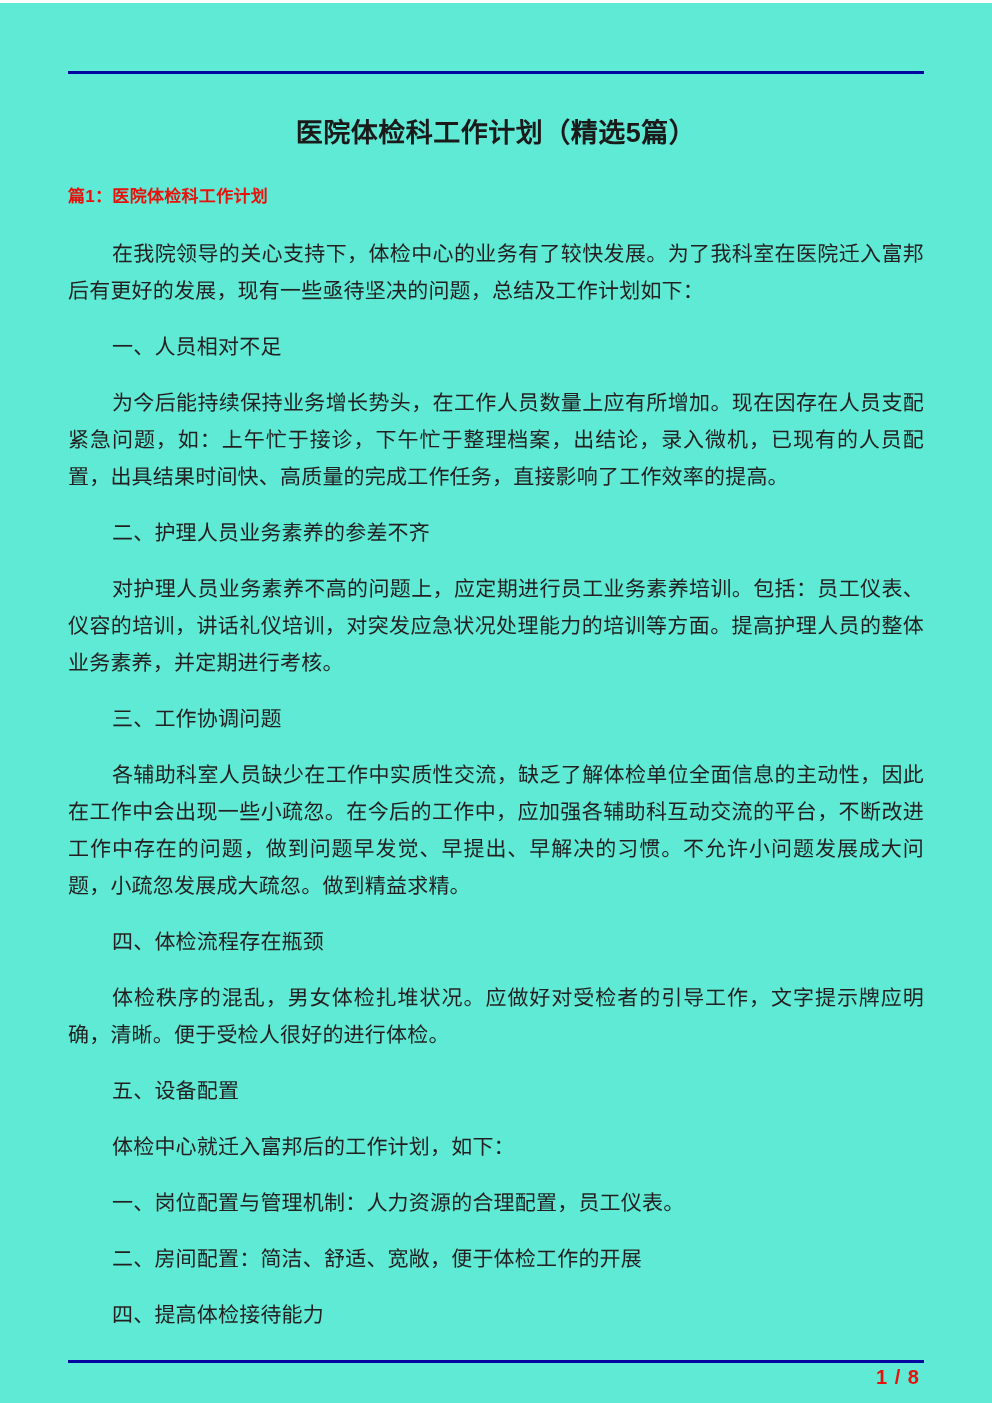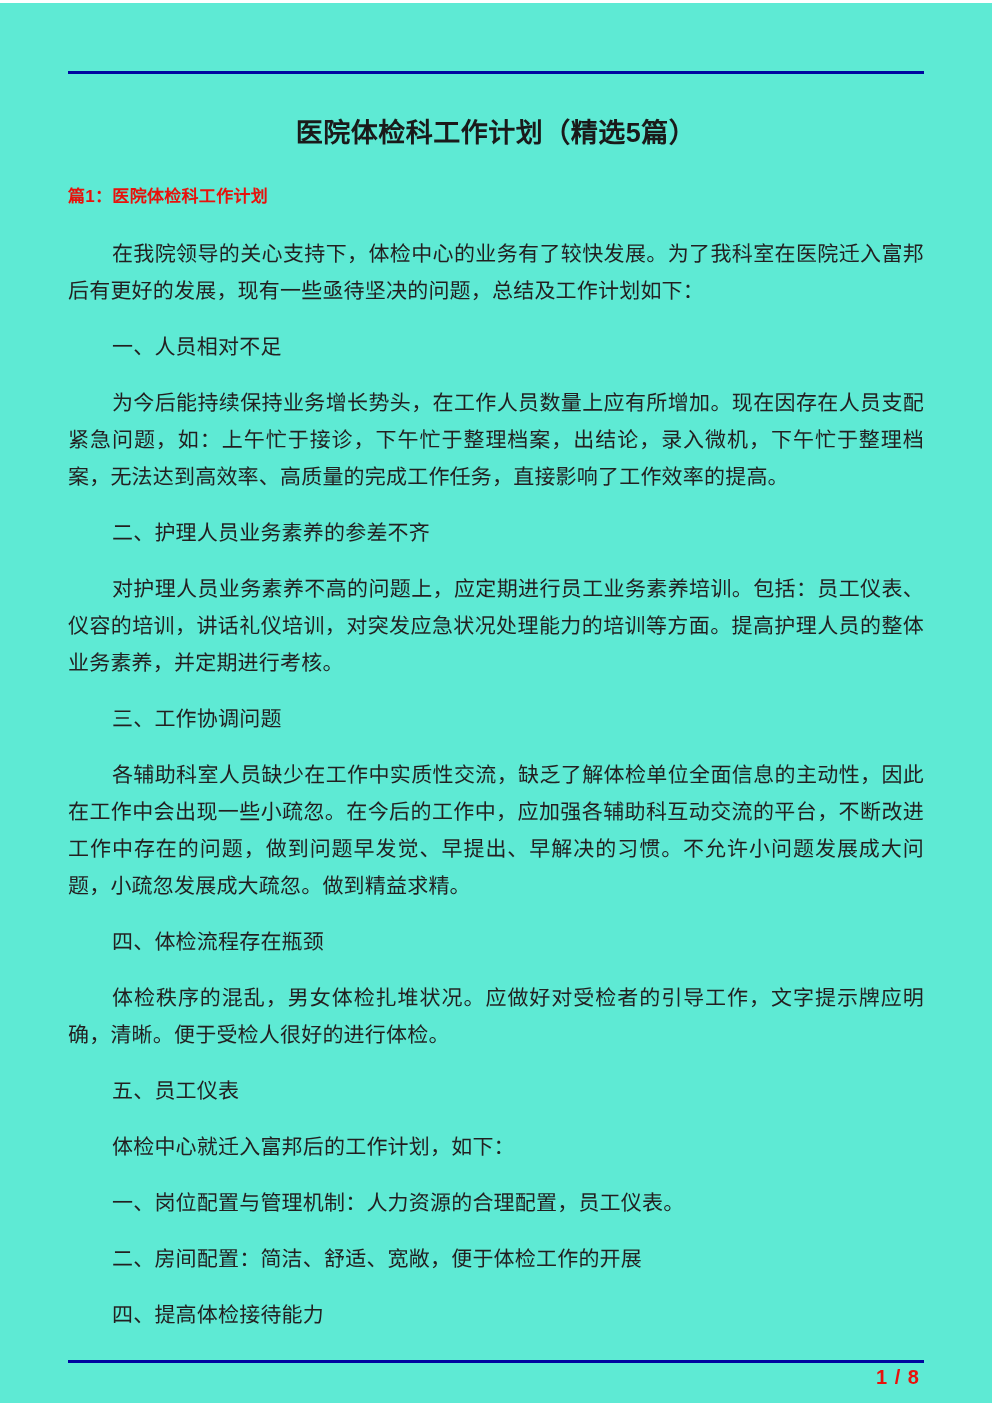--- a/index.html
+++ b/index.html
@@ -100,28 +100,28 @@
   <div class="rule rule-top"></div>
 
   <div class="content">
     <h1 class="doc-title">医院体检科工作计划（精选5篇）</h1>
 
     <h2 class="section-heading">篇1：医院体检科工作计划</h2>
 
     <div id="body-blocks">
         <p class="para">在我院领导的关心支持下，体检中心的业务有了较快发展。为了我科室在医院迁入富邦后有更好的发展，现有一些亟待坚决的问题，总结及工作计划如下：</p>
         <p class="subhead">一、人员相对不足</p>
-        <p class="para">为今后能持续保持业务增长势头，在工作人员数量上应有所增加。现在因存在人员支配紧急问题，如：上午忙于接诊，下午忙于整理档案，出结论，录入微机，下午忙于整理档案，无法达到高效率、高质量的完成工作任务，直接影响了工作效率的提高。</p>
+        <p class="para">为今后能持续保持业务增长势头，在工作人员数量上应有所增加。现在因存在人员支配紧急问题，如：上午忙于接诊，下午忙于整理档案，出结论，录入微机，已现有的人员配置，出具结果时间快、高质量的完成工作任务，直接影响了工作效率的提高。</p>
         <p class="subhead">二、护理人员业务素养的参差不齐</p>
         <p class="para">对护理人员业务素养不高的问题上，应定期进行员工业务素养培训。包括：员工仪表、仪容的培训，讲话礼仪培训，对突发应急状况处理能力的培训等方面。提高护理人员的整体业务素养，并定期进行考核。</p>
         <p class="subhead">三、工作协调问题</p>
         <p class="para">各辅助科室人员缺少在工作中实质性交流，缺乏了解体检单位全面信息的主动性，因此在工作中会出现一些小疏忽。在今后的工作中，应加强各辅助科互动交流的平台，不断改进工作中存在的问题，做到问题早发觉、早提出、早解决的习惯。不允许小问题发展成大问题，小疏忽发展成大疏忽。做到精益求精。</p>
         <p class="subhead">四、体检流程存在瓶颈</p>
         <p class="para">体检秩序的混乱，男女体检扎堆状况。应做好对受检者的引导工作，文字提示牌应明确，清晰。便于受检人很好的进行体检。</p>
-        <p class="subhead">五、员工仪表</p>
+        <p class="subhead">五、设备配置</p>
         <p class="subhead">体检中心就迁入富邦后的工作计划，如下：</p>
         <p class="subhead">一、岗位配置与管理机制：人力资源的合理配置，员工仪表。</p>
         <p class="subhead">二、房间配置：简洁、舒适、宽敞，便于体检工作的开展</p>
         <p class="subhead">四、提高体检接待能力</p>
       </div>
   </div>
 
   <div class="rule rule-bottom"></div>
 
   <div class="footer-pageno">1 / 8</div>

